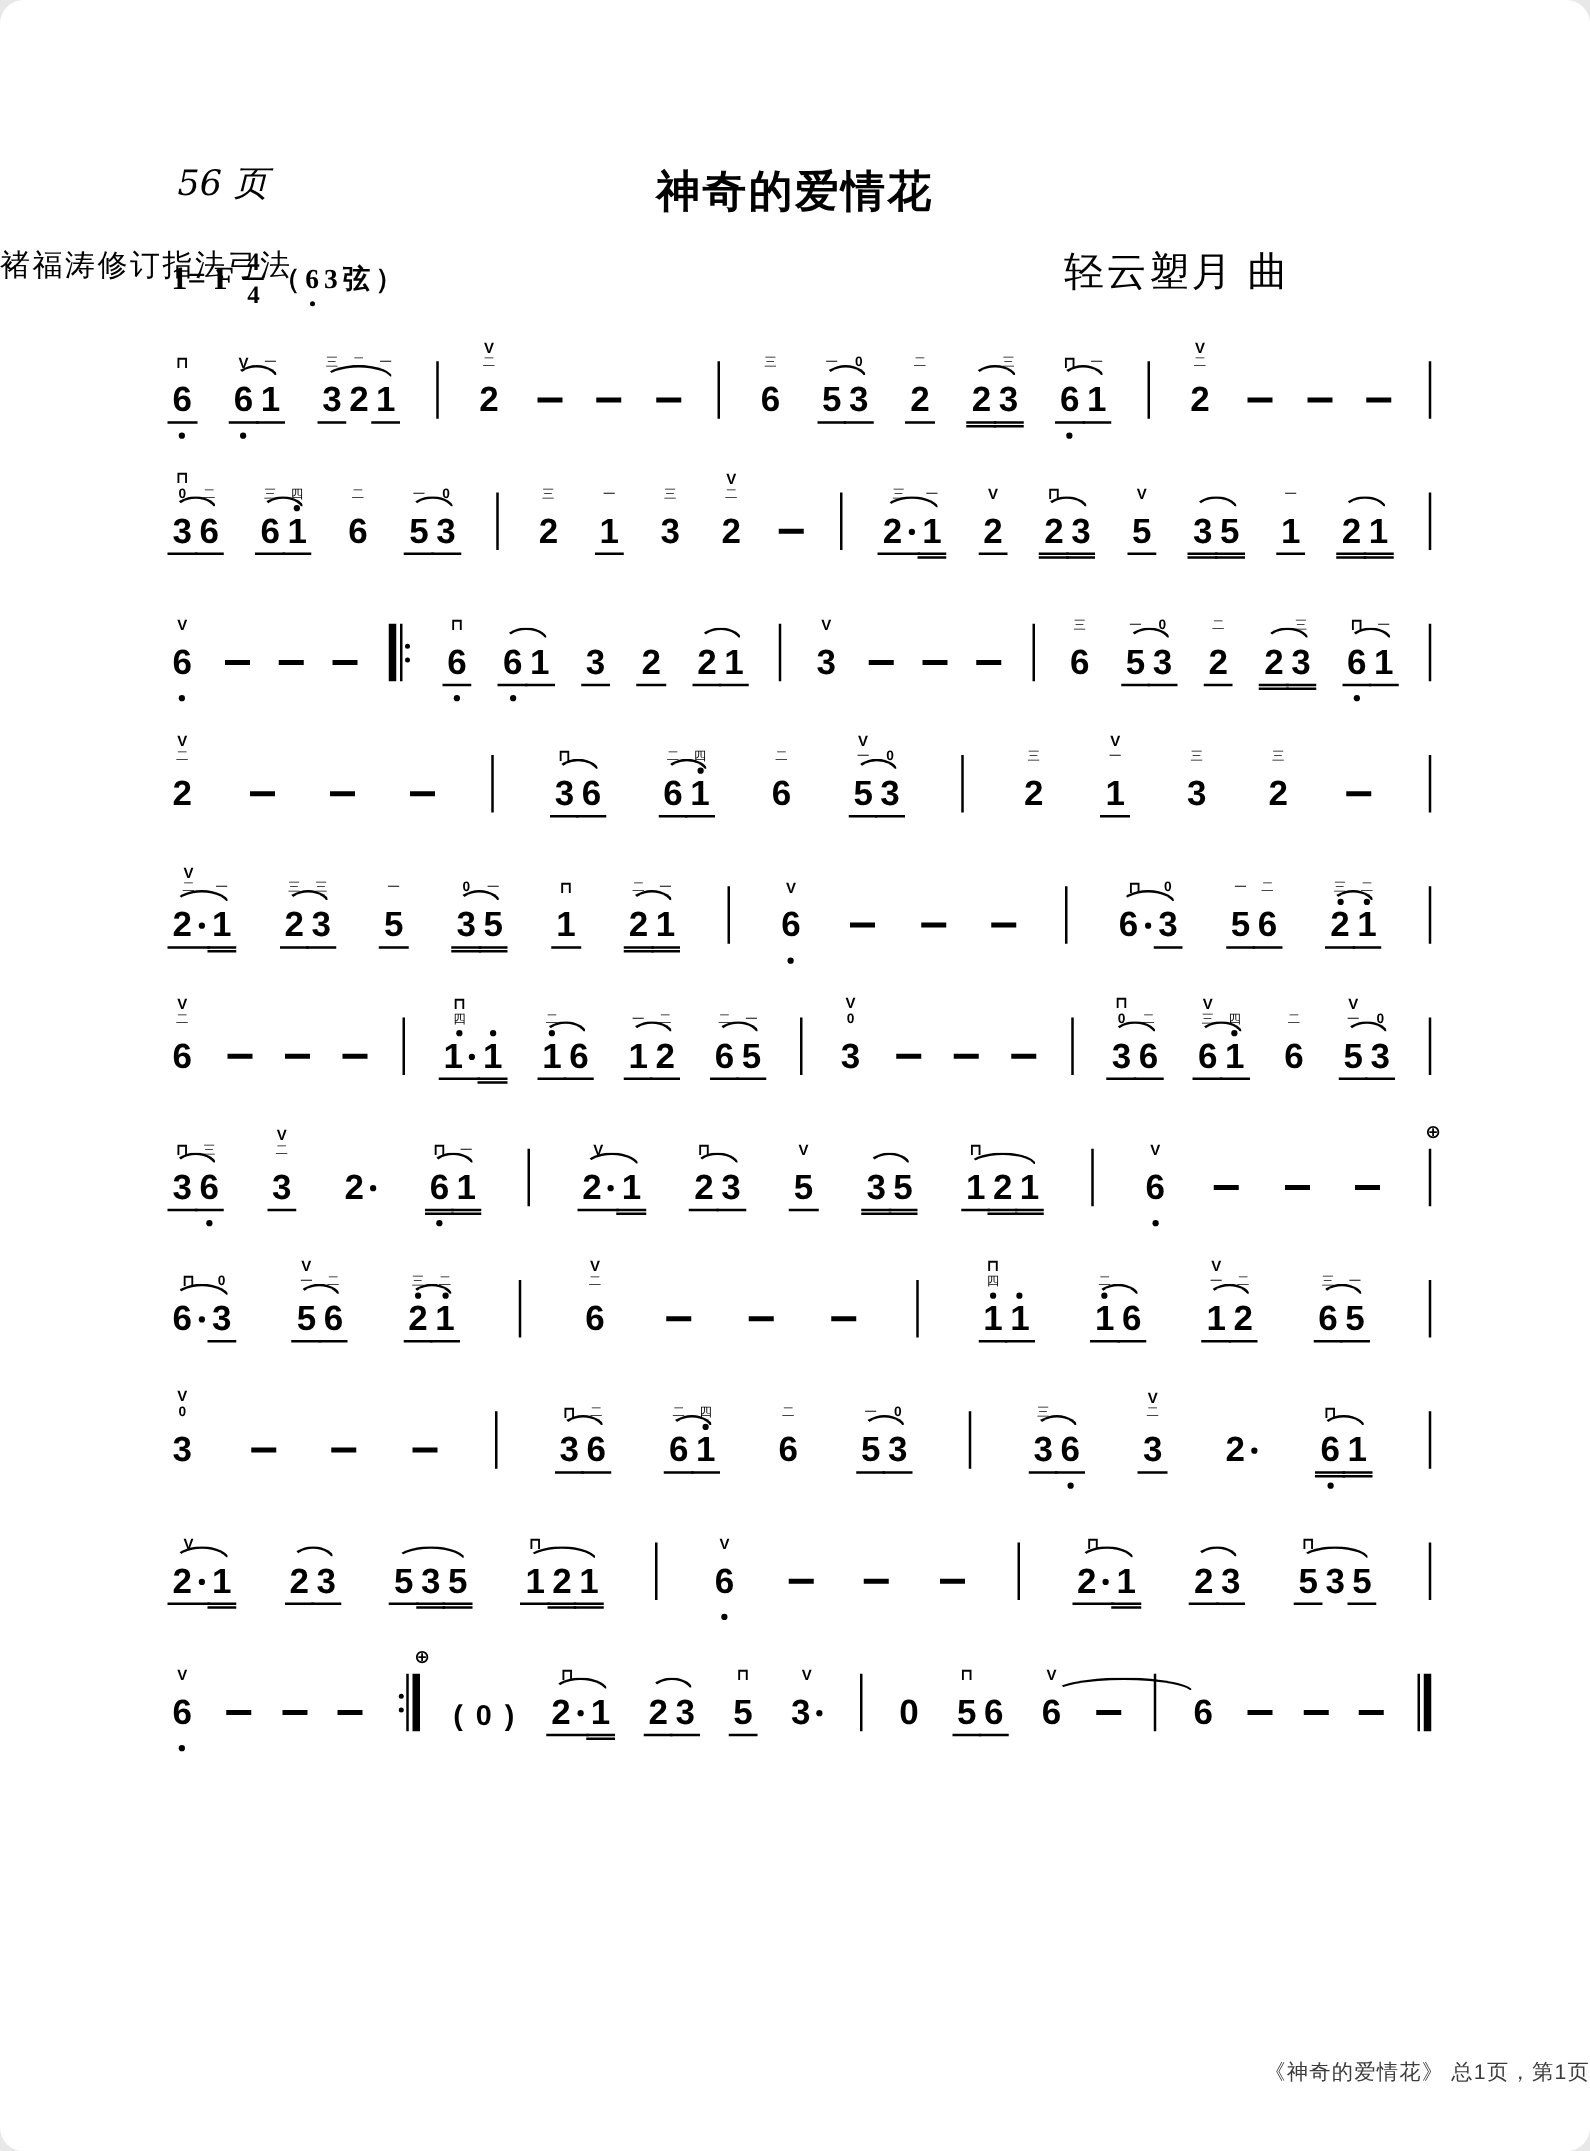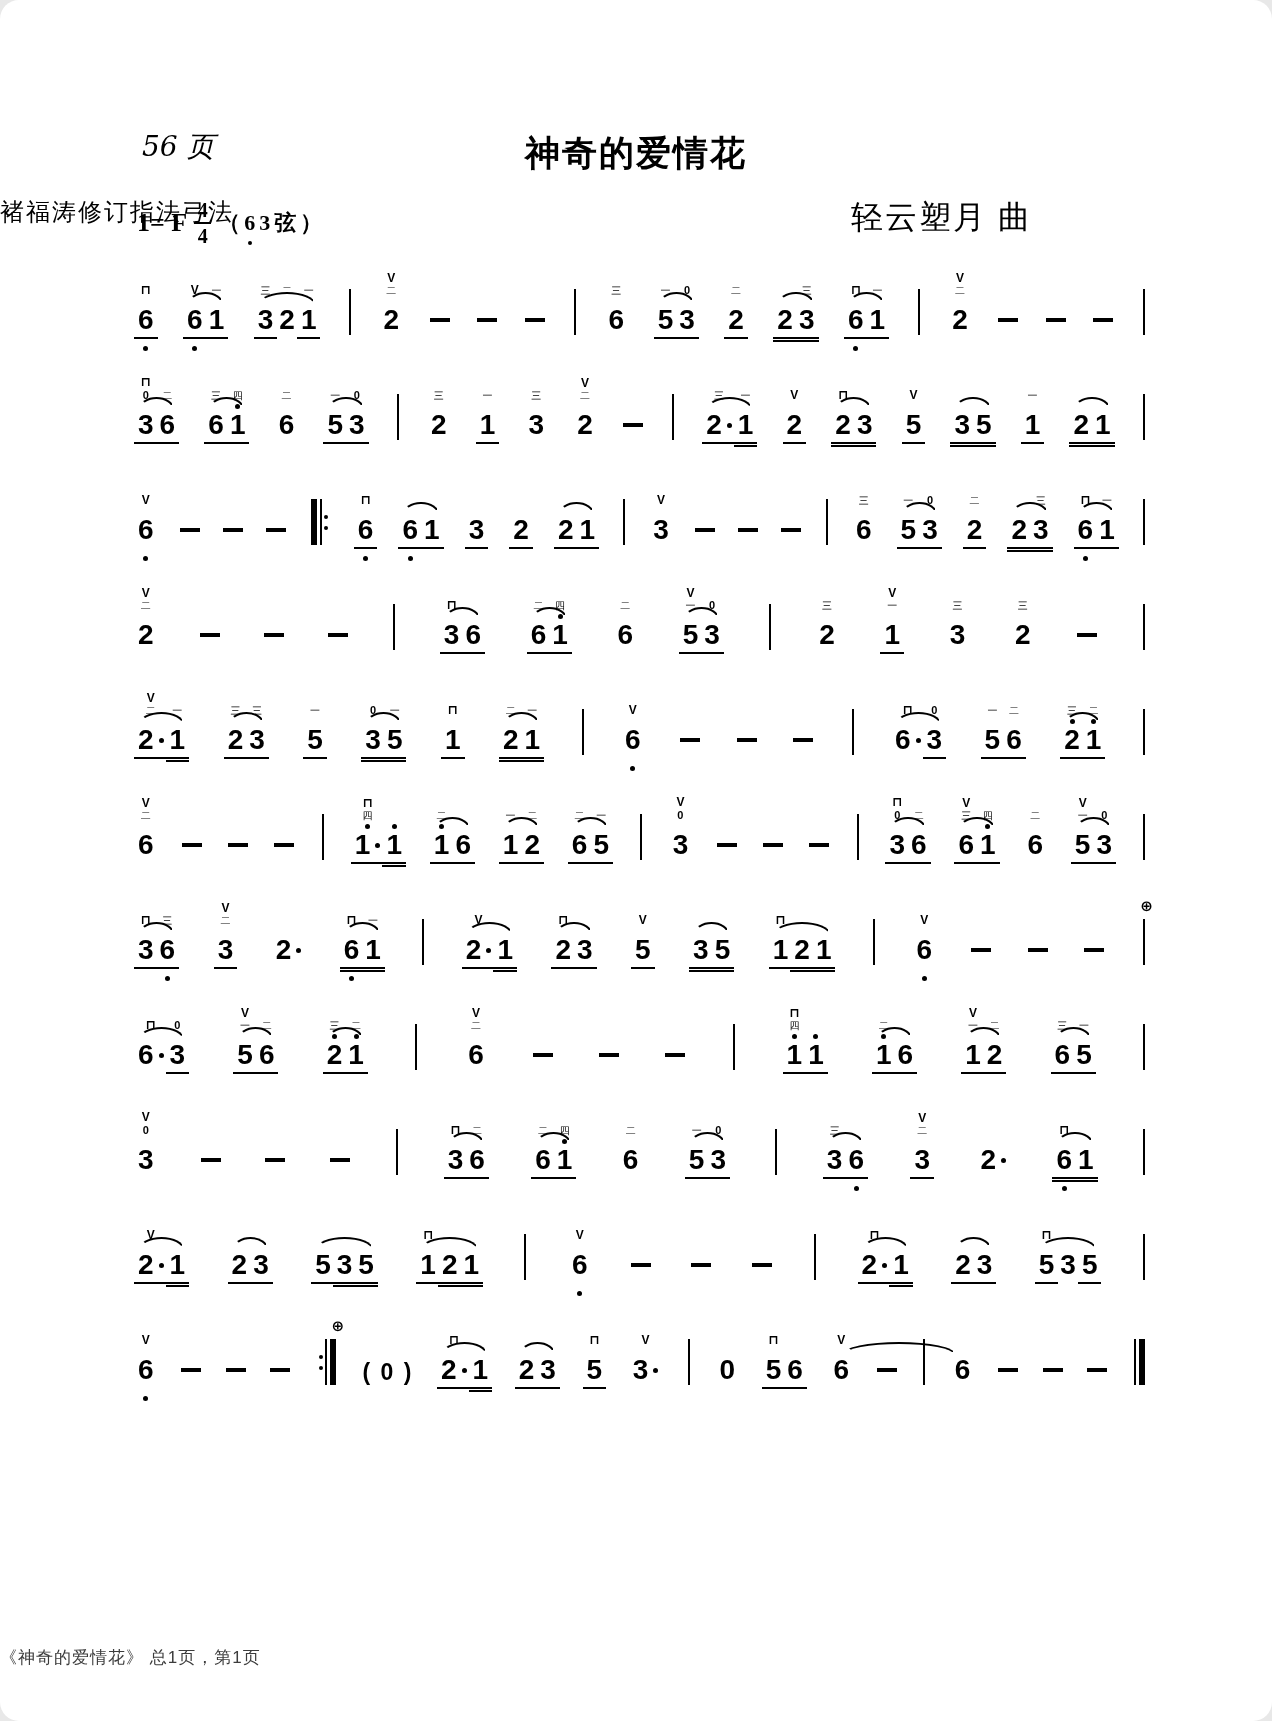--- a/index.html
+++ b/index.html
@@ -63,21 +63,21 @@
   .bdots .dotc{width:4px;height:4px;}
   .barmark{position:absolute;top:2px;right:-6px;font-size:15px;font-weight:bold;line-height:1;}
 
   .dashwrap{display:flex;align-items:flex-end;height:86px;}
   .dash{width:20px;height:4px;background:#000;margin-bottom:30px;}
 
   .ptext{display:flex;align-items:flex-end;height:86px;font-size:23px;font-weight:bold;}
   .ptext span{margin-bottom:16px;letter-spacing:2px;}
 
   
-  .footer{position:absolute;left:0;right:0;bottom:52px;text-align:left;
+  .footer{position:absolute;left:0;right:0;bottom:52px;text-align:right;
           font-size:17px;color:#3c3c3c;letter-spacing:1px;}
 </style>
 </head>
 <body>
 
 <div class="page">
 
   <div class="page-num">56 页</div>
   <div class="title">神奇的爱情花</div>
 

